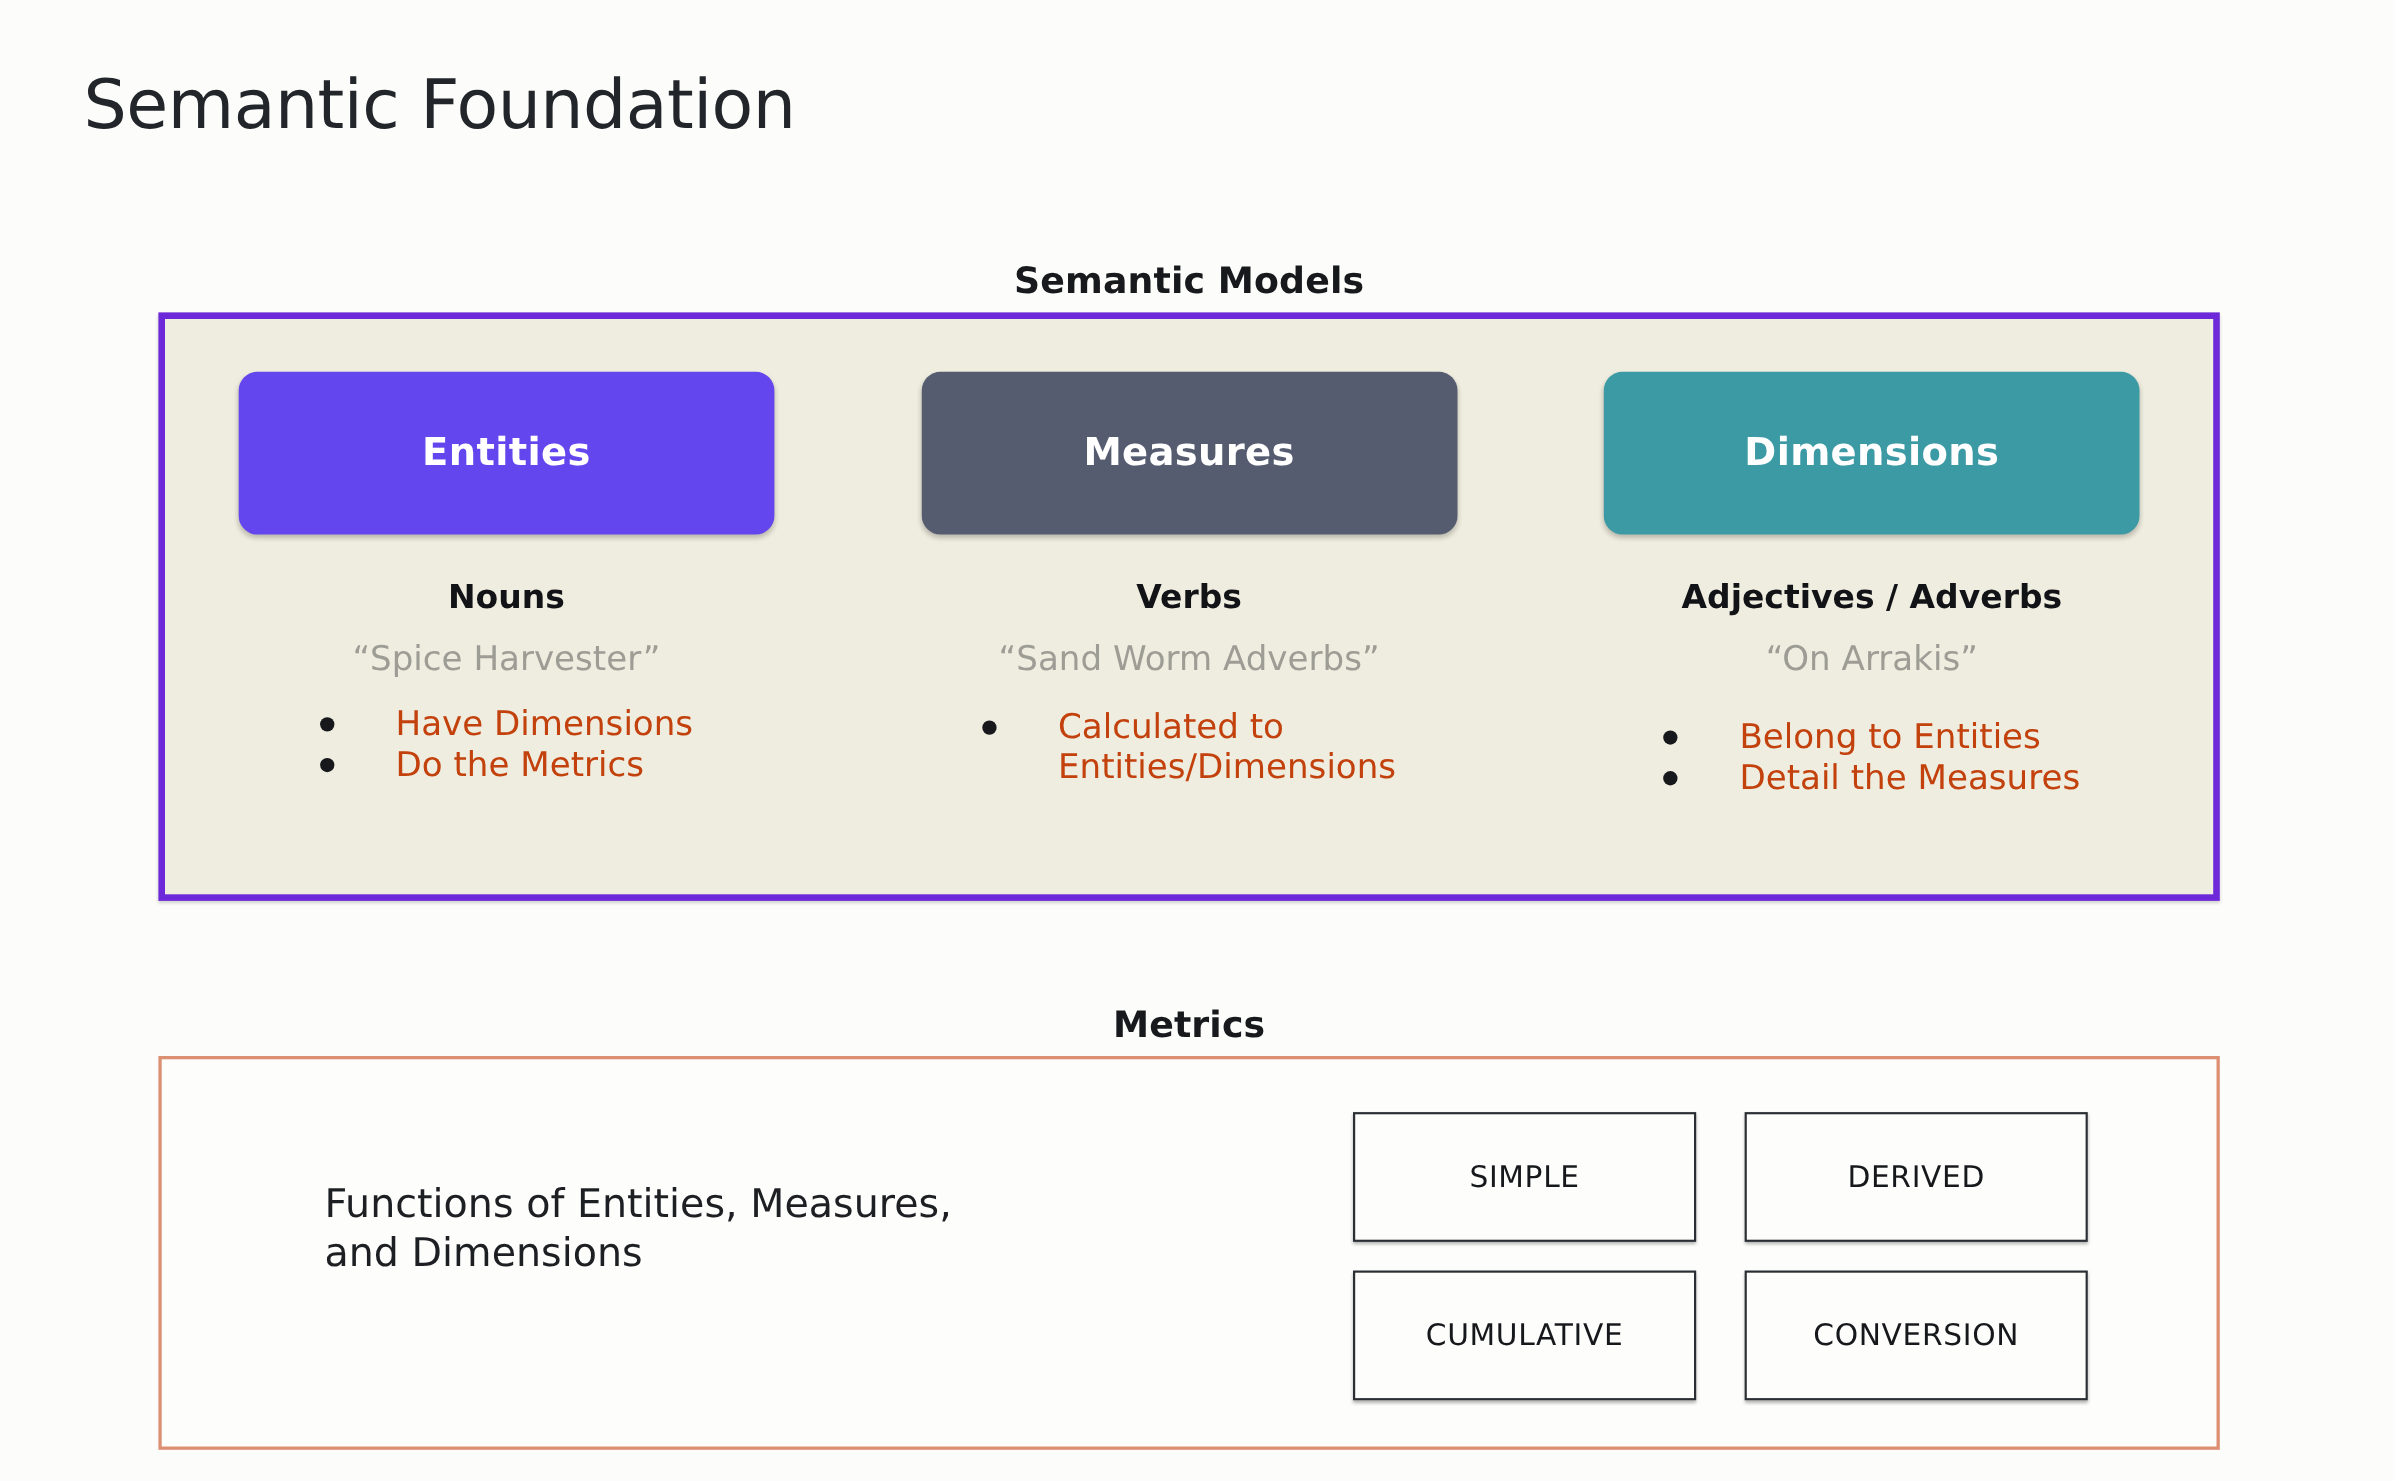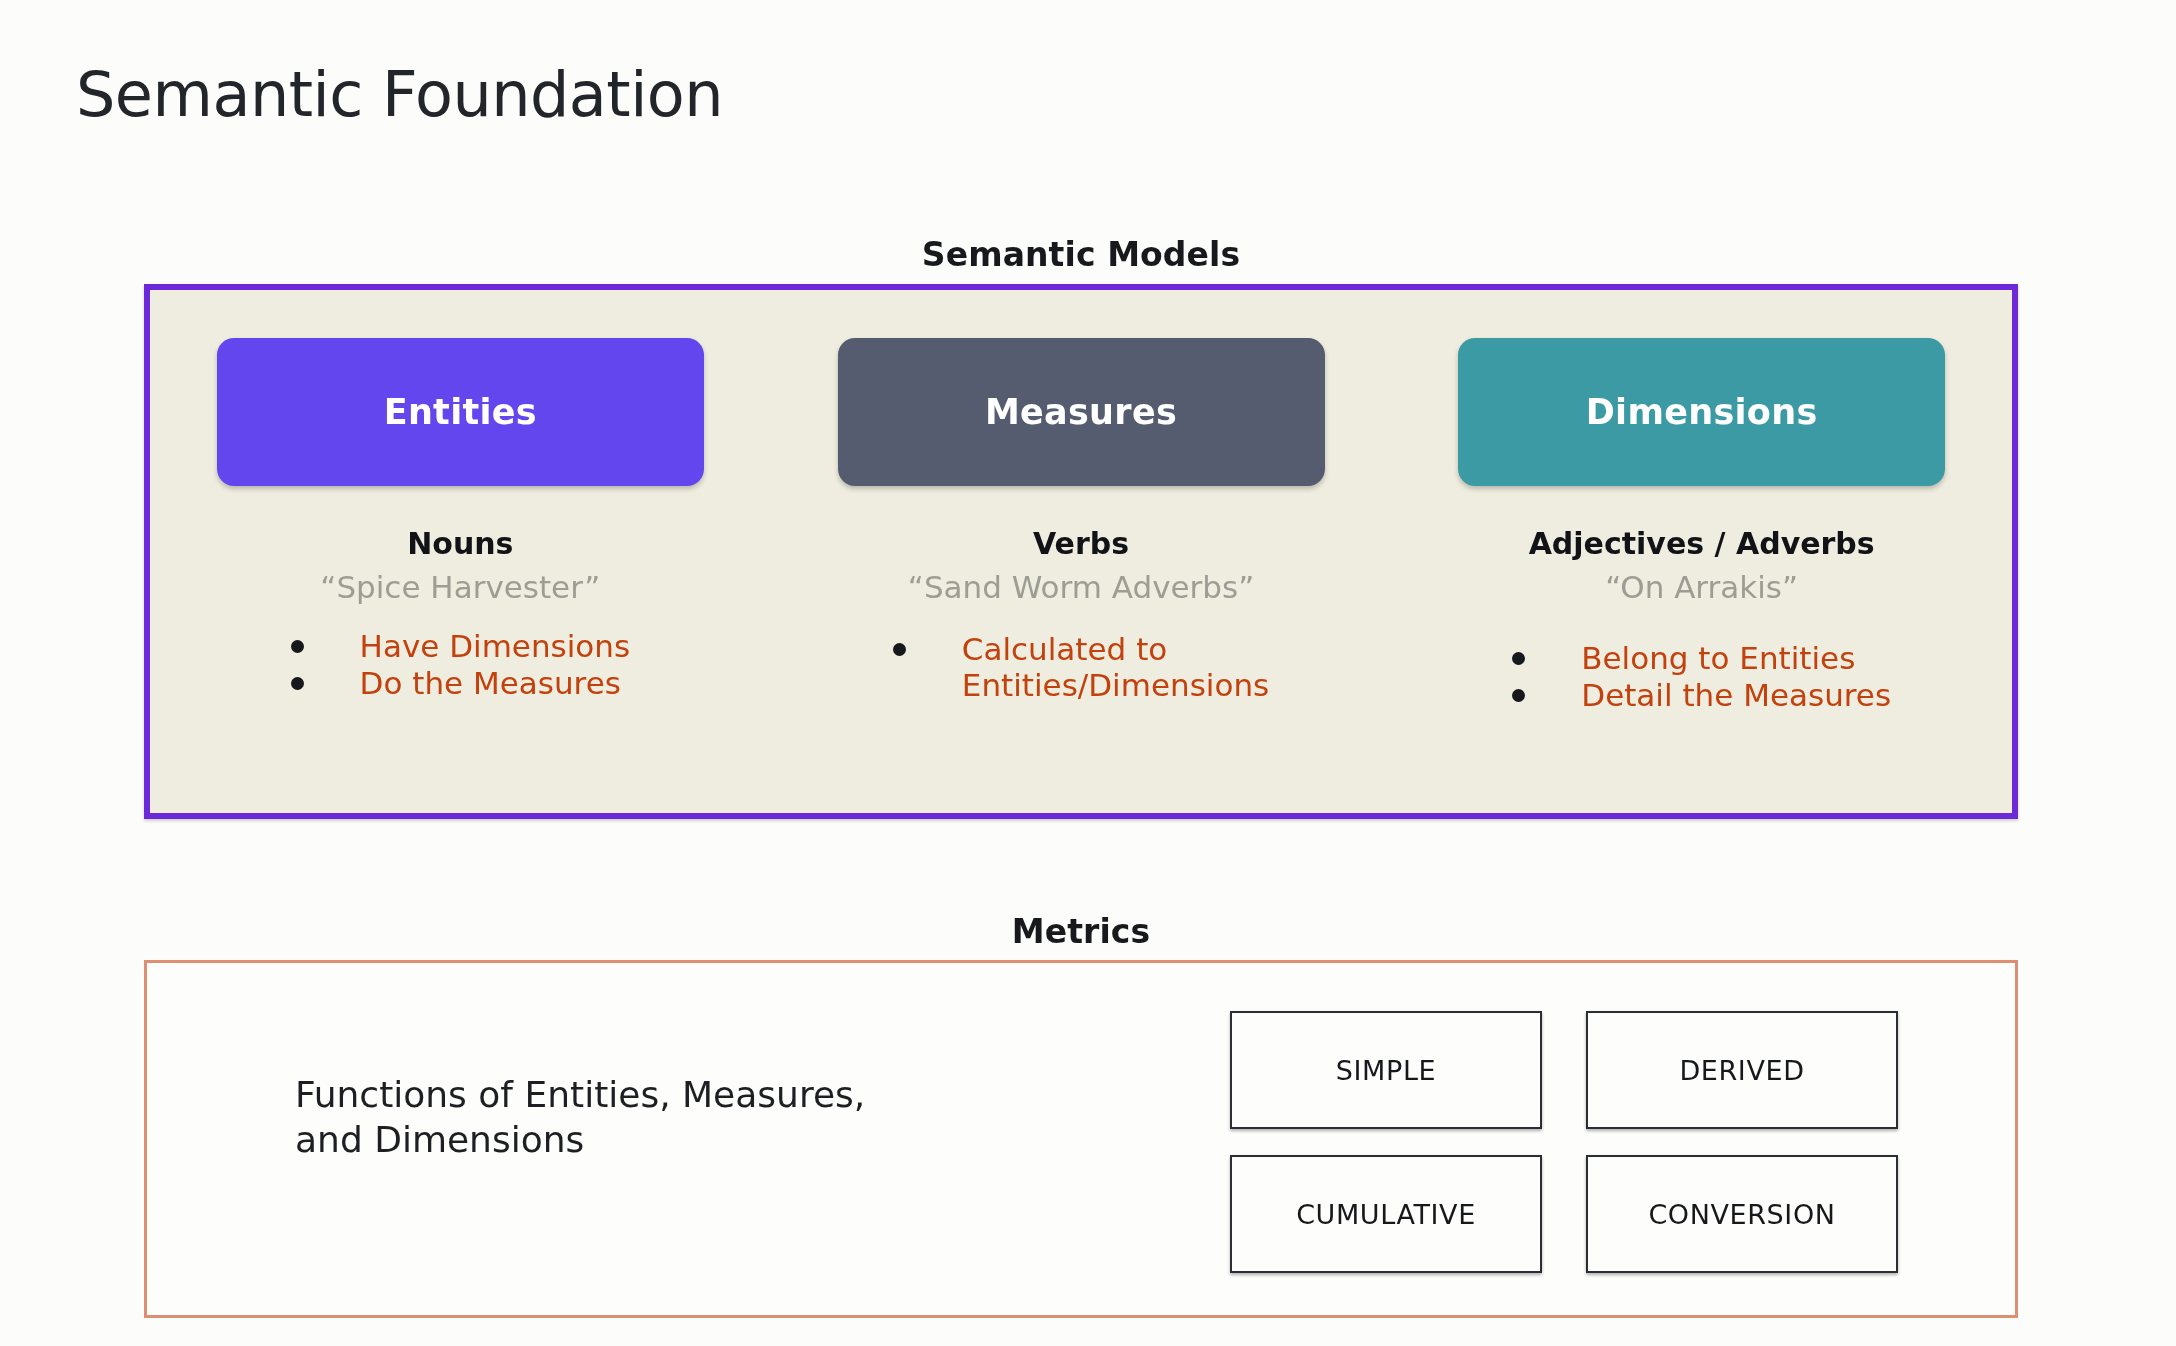--- a/index.html
+++ b/index.html
@@ -93,21 +93,21 @@
     margin-top: 42px;
     font-size: 30px;
     font-weight: 700;
     color: #111317;
     text-align: center;
     line-height: 1.05;
     white-space: nowrap;
   }
 
   .example-quote {
-    margin-top: 10px;
+    margin-top: 22px;
     font-size: 31px;
     font-weight: 400;
     color: #9d9d96;
     text-align: center;
     line-height: 1.1;
     white-space: nowrap;
   }
 
   .bullets {
     list-style: none;
@@ -196,21 +196,21 @@
         <div class="chip entities">Entities</div>
         <div class="part-of-speech">Nouns</div>
         <div class="example-quote">“Spice Harvester”</div>
         <ul class="bullets">
           <li class="bullet-item">
             <span class="bullet-dot"></span>
             <span class="bullet-text">Have Dimensions</span>
           </li>
           <li class="bullet-item">
             <span class="bullet-dot"></span>
-            <span class="bullet-text">Do the Measures</span>
+            <span class="bullet-text">Do the Metrics</span>
           </li>
         </ul>
       </div>
 
       <div class="col col-2">
         <div class="chip measures">Measures</div>
         <div class="part-of-speech">Verbs</div>
         <div class="example-quote">“Sand Worm Adverbs”</div>
         <ul class="bullets">
           <li class="bullet-item">

